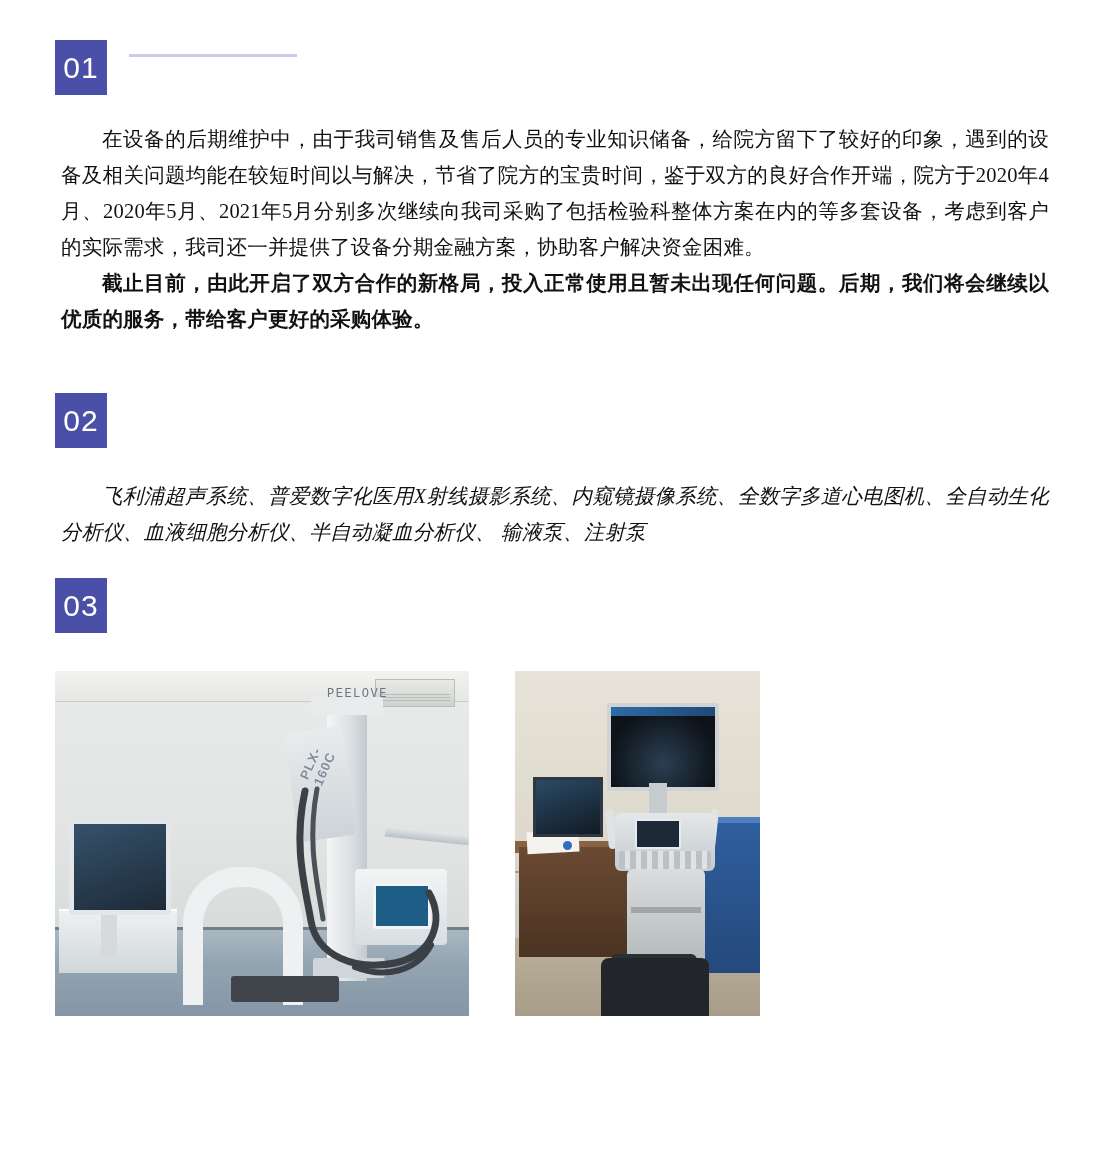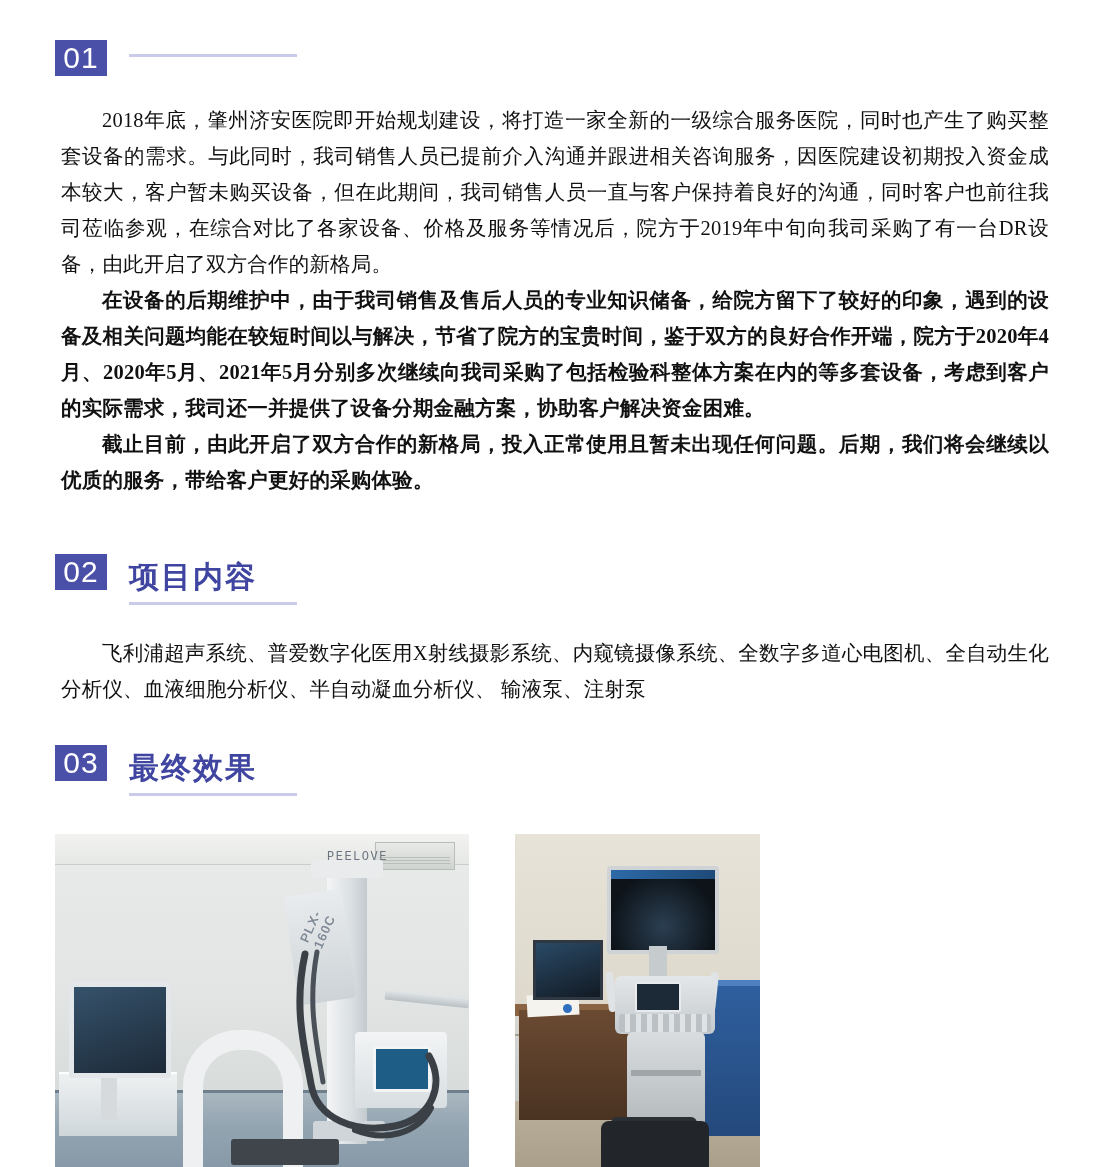--- a/index.html
+++ b/index.html
@@ -22,21 +22,21 @@
 
   
   .section-head {
     display: flex;
     align-items: flex-start;
     margin-bottom: 8px;
     position: relative;
   }
   .sec-num-box {
     width: 52px;
-    height: 36px;
+    height: 55px;
     background: #4a4fa8;
     color: #ffffff;
     font-family: "Liberation Sans", sans-serif;
     font-size: 30px;
     font-weight: 400;
     display: flex;
     align-items: center;
     justify-content: center;
     letter-spacing: 1px;
     flex: none;
@@ -73,23 +73,23 @@
     line-height: 36px;
     text-align: justify;
     text-indent: 2em;
     letter-spacing: 0.2px;
     color: #111111;
     margin: 0;
   }
   .para + .para { margin-top: 0; font-weight: bold; }
 
   .section-1 { margin-bottom: 56px; }
-  .section-2 { margin-bottom: 38px; }
-
-  .sec2-body { margin-top: 30px; }
+  .section-2 { margin-bottom: 28px; }
+
+  .sec2-body { margin-top: 30px; font-style: italic; }
   .sec3-head { margin-top: 16px; }
 
   
   .photo-row {
     display: flex;
     gap: 46px;
     margin-top: 38px;
     margin-left: 0px;
   }
   .photo {
@@ -309,46 +309,37 @@
 <div class="page">
 
   <div class="section-1">
     <div class="section-head">
       <div class="sec-num-box">01</div>
       <div class="sec-title-wrap">
         <div class="sec-underline"></div>
       </div>
     </div>
     <div class="body-block">
-      <p class="para">2018年底，肇州济安医院即开始规划建设，将打造一家全新的一级综合服务医院，同时也产生了购买整套设备的需求。与此同时，我司销售人员已提前介入沟通并跟进相关咨询服务，因医院建设初期投入资金成本较大，客户暂未购买设备，但在此期间，我司销售人员一直与客户保持着良好的沟通，同时客户也前往我司莅临参观，在综合对比了各家设备、价格及服务等情况后，院方于2019年中旬向我司采购了有一台DR设备，由此开启了双方合作的新格局。</p>
       <p class="para">在设备的后期维护中，由于我司销售及售后人员的专业知识储备，给院方留下了较好的印象，遇到的设备及相关问题均能在较短时间以与解决，节省了院方的宝贵时间，鉴于双方的良好合作开端，院方于2020年4月、2020年5月、2021年5月分别多次继续向我司采购了包括检验科整体方案在内的等多套设备，考虑到客户的实际需求，我司还一并提供了设备分期金融方案，协助客户解决资金困难。</p>
       <p class="para">截止目前，由此开启了双方合作的新格局，投入正常使用且暂未出现任何问题。后期，我们将会继续以优质的服务，带给客户更好的采购体验。</p>
     </div>
   </div>
 
   <div class="section-2">
     <div class="section-head">
       <div class="sec-num-box">02</div>
-      <div class="sec-title-wrap">
-        <div class="sec-title">项目内容</div>
-        <div class="sec-underline"></div>
-      </div>
     </div>
     <div class="body-block sec2-body">
       <p class="para">飞利浦超声系统、普爱数字化医用X射线摄影系统、内窥镜摄像系统、全数字多道心电图机、全自动生化分析仪、血液细胞分析仪、半自动凝血分析仪、 输液泵、注射泵</p>
     </div>
   </div>
 
   <div class="section-3">
     <div class="section-head sec3-head">
       <div class="sec-num-box">03</div>
-      <div class="sec-title-wrap">
-        <div class="sec-title">最终效果</div>
-        <div class="sec-underline"></div>
-      </div>
     </div>
 
     <div class="photo-row">
 
       <div class="photo photo-1">
         <div class="p1-wallback"></div>
         <div class="p1-ceiling"></div>
         <div class="p1-wallline"></div>
         <div class="p1-ac"></div>
         <div class="p1-floor"></div>

